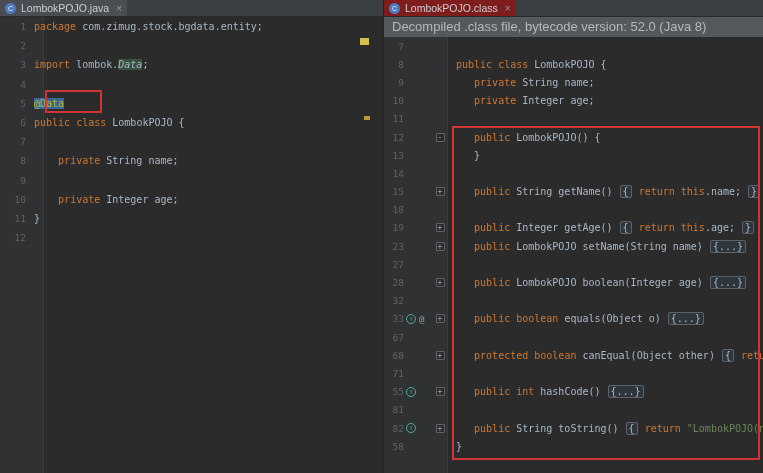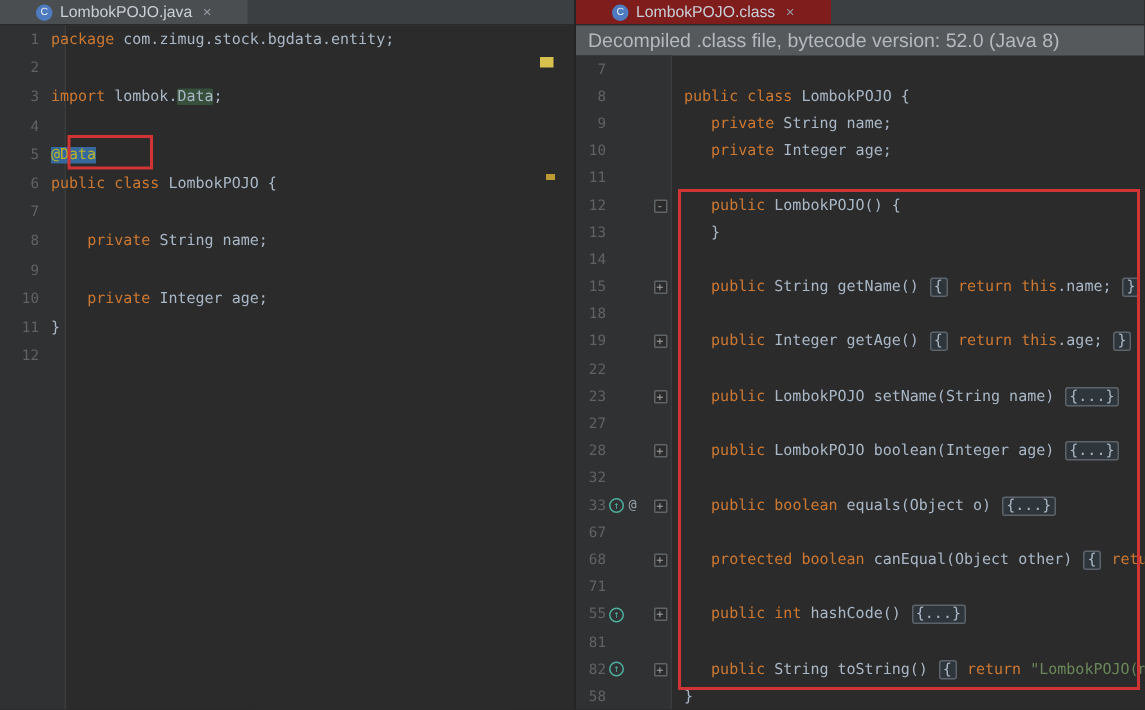--- a/index.html
+++ b/index.html
@@ -7,21 +7,21 @@
     width:763px;height:473px;position:relative;overflow:hidden;
     background:#2b2b2b;
     font-family:"DejaVu Sans Mono",monospace;
   }
   .pane{position:absolute;top:0;height:473px;overflow:hidden;}
   .pane.left{left:0;width:383px;}
   .pane.right{left:384px;width:379px;}
   .pane-divider{position:absolute;left:383px;top:0;width:1px;height:473px;background:#232323;}
 
   .tabbar{height:17px;background:#3c3f41;display:flex;align-items:stretch;border-bottom:1px solid #2a2a2a;box-sizing:border-box;}
-  .tab{display:flex;align-items:center;gap:5px;padding:0 24px;font-family:"Liberation Sans",sans-serif;font-size:10.5px;color:#c9d0d8;}
+  .tab{display:flex;align-items:center;gap:5px;padding:0 5px;font-family:"Liberation Sans",sans-serif;font-size:10.5px;color:#c9d0d8;}
   .tab.left-tab{background:#4a4e50;}
   .tab.right-tab{background:#7f1d1d;}
   .ficon{width:11px;height:11px;border-radius:50%;background:#4e7bbf;color:#eaf1f8;font-size:7px;
     display:flex;align-items:center;justify-content:center;font-family:"Liberation Sans",sans-serif;flex:none;}
   .tab .close{color:#979da6;font-size:10px;margin-left:2px;}
 
   .banner{height:20px;line-height:20px;background:#55595c;color:#b3b9be;
     font-family:"Liberation Sans",sans-serif;font-size:13px;padding-left:8px;}
 
   .gutterbg{position:absolute;background:#2f3133;border-right:1px solid #393b3d;box-sizing:border-box;}
@@ -45,21 +45,21 @@
     font-size:8px;line-height:7px;text-align:center;box-sizing:border-box;}
   .ovr{width:10px;height:10px;border:1px solid #4fae9e;border-radius:50%;color:#4fae9e;
     font-size:7px;line-height:8px;text-align:center;box-sizing:border-box;flex:none;}
   .aticon{color:#9aa5ad;font-size:9px;}
 
   .tk.k{color:#cc7832;}
   .tk.t{color:#a9b7c6;}
   .tk.an{color:#bbb529;}
   .tk.s{color:#6a8759;}
   .tk.u{}
-  .tk.hlr{background:#37503b;border-radius:1px;}
+  .tk.hlr{background:#37503b;border-radius:1px;font-style:italic;}
   .tk.sel{background:#36689c;}
   .tk.fb{background:#2e353b;border:1px solid #5c636a;border-radius:2px;padding:0 2px;margin:0 1px;}
 
   .redbox{position:absolute;border:2px solid #d03434;box-sizing:border-box;pointer-events:none;}
   #redbox-data{left:45px;top:90px;width:57px;height:23px;}
   #redbox-methods{left:452px;top:126px;width:308px;height:334px;}
 
   .stripe-mark{position:absolute;}
   #stripe-mark-1{left:360px;top:38px;width:9px;height:7px;background:#d8c04f;}
   #stripe-mark-2{left:364px;top:116px;width:6px;height:4px;background:#bb9a36;}
@@ -205,26 +205,20 @@
       </div>
       <div class="row">
         <span class="num">19</span>
         <span class="gicons"></span>
         <span class="foldcol">
           <span class="foldmark">+</span>
         </span>
         <span class="code"><span class="tk t">   </span><span class="tk k">public</span><span class="tk t"> Integer getAge() </span><span class="tk fb">{</span><span class="tk t"> </span><span class="tk k">return</span><span class="tk t"> </span><span class="tk k">this</span><span class="tk t">.age; </span><span class="tk fb">}</span></span>
       </div>
       <div class="row">
-        <span class="num">22</span>
-        <span class="gicons"></span>
-        <span class="foldcol"></span>
-        <span class="code"></span>
-      </div>
-      <div class="row">
         <span class="num">23</span>
         <span class="gicons"></span>
         <span class="foldcol">
           <span class="foldmark">+</span>
         </span>
         <span class="code"><span class="tk t">   </span><span class="tk k">public</span><span class="tk t"> LombokPOJO setName(String name) </span><span class="tk fb">{...}</span></span>
       </div>
       <div class="row">
         <span class="num">27</span>
         <span class="gicons"></span>

